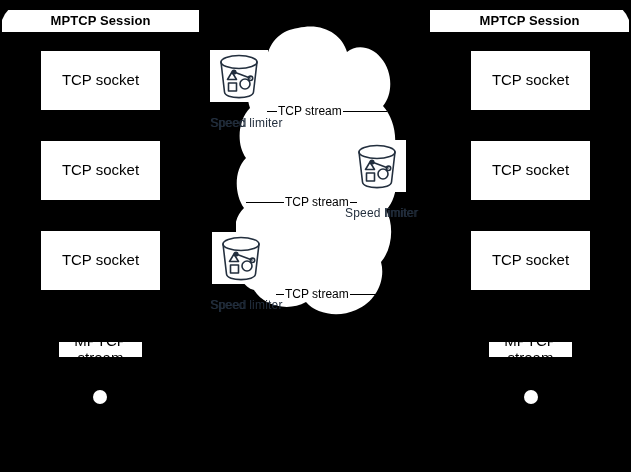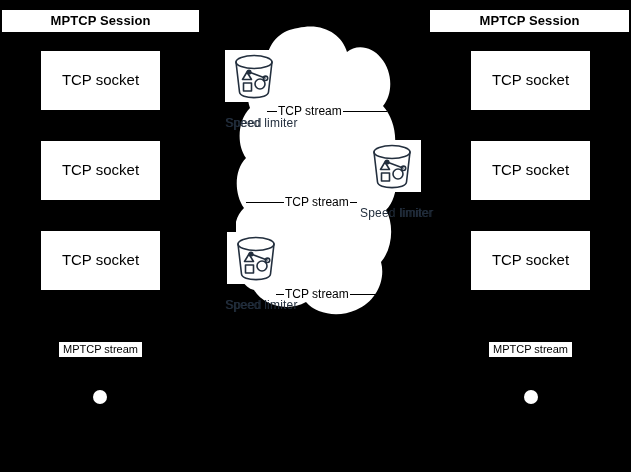--- a/index.html
+++ b/index.html
@@ -6,20 +6,21 @@
   body{
     font-family:"Liberation Sans", sans-serif;
     -webkit-font-smoothing:antialiased;
   }
   #stage{
     position:relative;
     width:631px;
     height:472px;
     background:#000000;
     overflow:hidden;
+    border-radius:31px;
   }
 
   
   .wbox{
     position:absolute;
     background:#ffffff;
     color:#000000;
     display:flex;
     align-items:center;
     justify-content:center;
@@ -33,21 +34,21 @@
     font-weight:bold;
     letter-spacing:0.1px;
   }
 
   .tcp-socket{
     font-size:15px;
     font-weight:normal;
   }
 
   .mptcp-stream{
-    font-size:11px;
+    font-size:15px;
     font-weight:normal;
     padding:0 2px;
   }
 
   
   .endpoint-dot{
     position:absolute;
     width:14px;
     height:14px;
     border-radius:50%;
@@ -80,21 +81,20 @@
     padding:0 1px;
   }
   .stream-line{
     height:1px;
     background:#000000;
   }
 
   
   .limiter{
     position:absolute;
-    margin-left:15px;
   }
   .limiter-icon{
     position:absolute;
     background:#ffffff;
     display:block;
   }
   .limiter-caption{
     position:absolute;
     font-size:12px;
     color:#232f3e;

